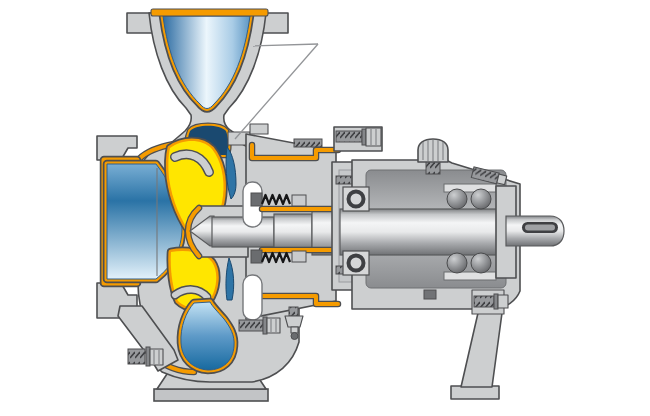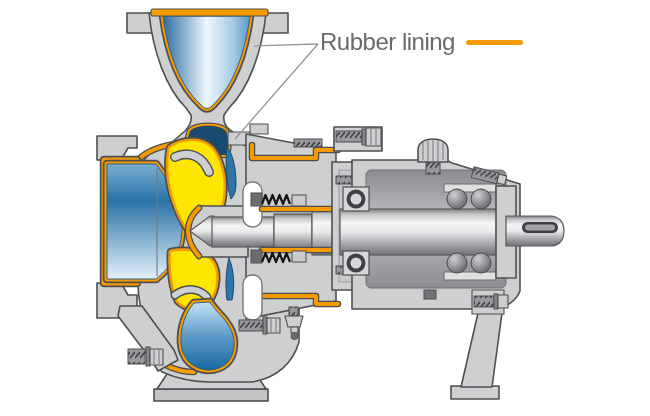--- a/index.html
+++ b/index.html
@@ -273,18 +273,14 @@
       <rect x="498" y="295" width="10" height="13" class="partThin"></rect>
     </g>
   </g>
 
   <g>
     <path class="leader" d="M318,44 L253,46"></path>
     <path class="leader" d="M318,44 L235,139"></path>
   </g>
 </svg>
 
-<div id="label">
-  <span class="txt">Rubber lining</span>
-  <span class="dash"></span>
+
 </div>
 
-</div>
-
 </body></html>

